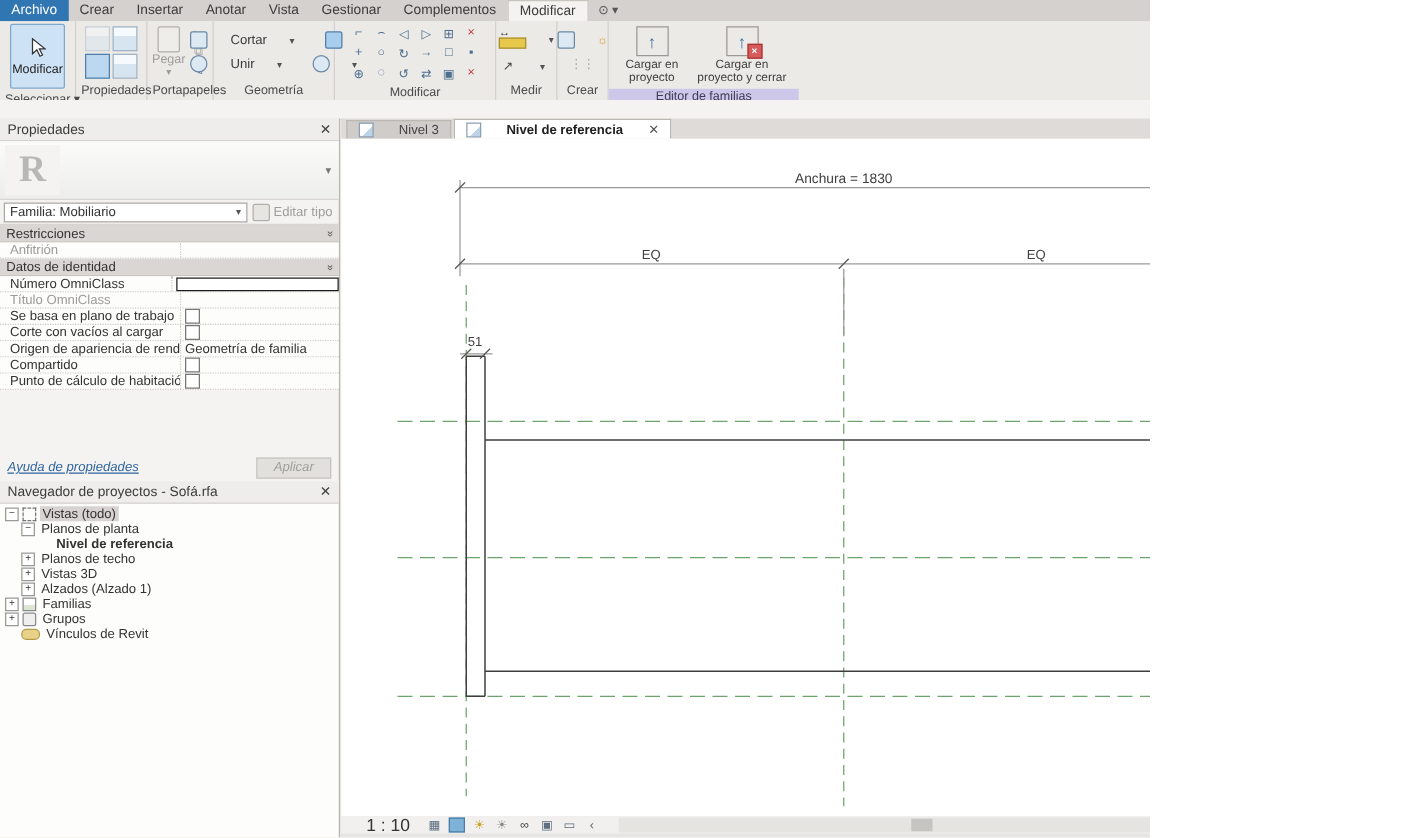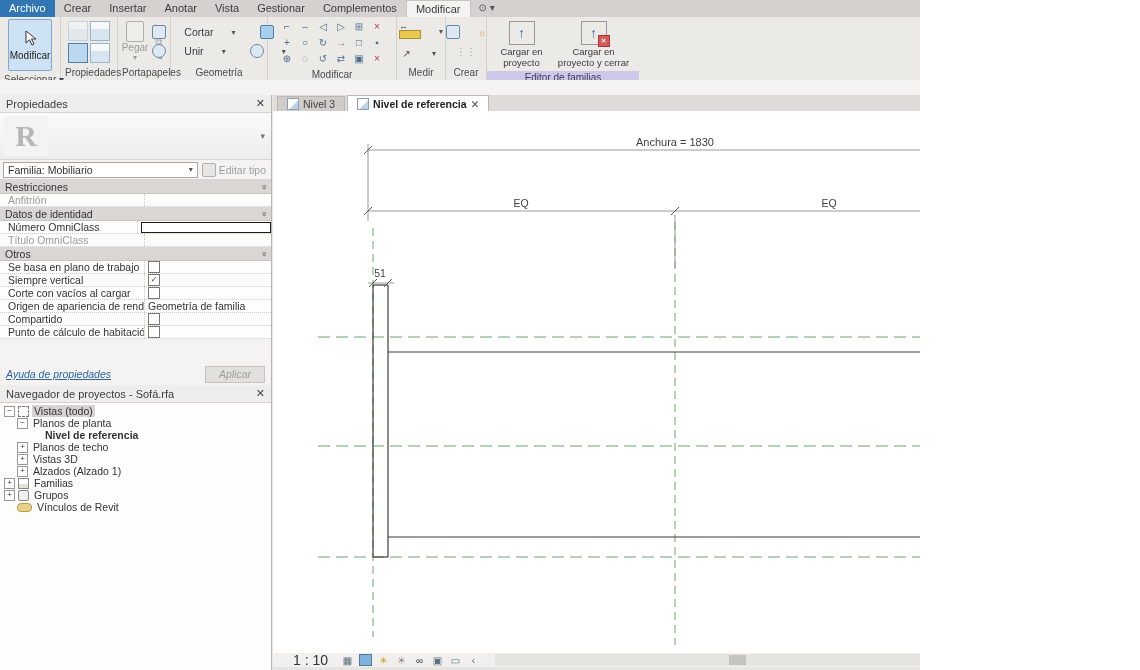--- a/index.html
+++ b/index.html
@@ -89,21 +89,21 @@
   .exp{width:9px;height:9px;border:1px solid #999;background:#fff;font-size:8px;line-height:7px;text-align:center;color:#333;flex:none;}
   .t-icon{width:11px;height:11px;border:1px solid #8a8a8a;background:#fdfdfc;flex:none;box-sizing:border-box;}
   .t-views{border-style:dashed;border-color:#777;}
   .t-sheet{background:linear-gradient(135deg,#fff 65%,#cfe0ef 65%);}
   .t-family{background:linear-gradient(180deg,#fff 55%,#dbe7d2 55%);}
   .t-group{background:#efefef;border-radius:2px;}
   .t-link{width:13px;height:7px;background:#e8d28a;border:1px solid #b89b4a;border-radius:4px;}
 
   
   .vtabs{position:absolute;left:273px;top:95px;right:0;height:16px;background:#dedbd8;display:flex;align-items:stretch;gap:2px;padding-left:4px;}
-  .vtab{display:flex;align-items:center;gap:4px;padding:0 9px;font-size:10.5px;background:#cfccc9;color:#444;border:1px solid #bbb8b4;border-bottom:none;margin-top:1px;}
+  .vtab{display:flex;align-items:center;gap:20px;padding:0 9px;font-size:10.5px;background:#cfccc9;color:#444;border:1px solid #bbb8b4;border-bottom:none;margin-top:1px;}
   .vtab.active{background:#fff;color:#222;font-weight:bold;margin-top:0;}
   .plan-ic{width:10px;height:10px;border:1px solid #8aa0b5;background:linear-gradient(135deg,#fff 60%,#bcd3e8 60%);flex:none;}
   #canvas{position:absolute;left:273px;top:111px;width:867px;height:542px;background:#fff;}
 
   
   .viewbar{position:absolute;left:273px;top:653px;right:0;height:14px;background:#f1f0ee;display:flex;align-items:center;gap:5px;padding-left:20px;}
   .vb-scale{font-size:14px;color:#333;margin-right:8px;}
   .vb-i{width:13px;height:12px;display:flex;align-items:center;justify-content:center;font-size:10px;color:#5d6f80;}
   .vb-box{width:11px;height:10px;background:#7fb2d9;border:1px solid #4d7ba6;}
   .scrolltrack{flex:1;height:12px;background:#e6e4e1;margin-left:10px;position:relative;}
@@ -310,37 +310,25 @@
       <div class="prow">
         <div class="plabel">Número OmniClass</div>
         <div class="pvalue">
             <span class="omniinput"></span>
           </div>
       </div>
       <div class="prow">
         <div class="plabel dim">Título OmniClass</div>
         <div class="pvalue"></div>
       </div>
-      <div class="psection">
-        <span>Otros</span>
-          <span class="chev">«</span>
-      </div>
       <div class="prow">
         <div class="plabel">Se basa en plano de trabajo</div>
         <div class="pvalue">
             <span class="cb">
               <span></span>
-            </span>
-          </div>
-      </div>
-      <div class="prow">
-        <div class="plabel">Siempre vertical</div>
-        <div class="pvalue">
-            <span class="cb">
-              <span>✓</span>
             </span>
           </div>
       </div>
       <div class="prow">
         <div class="plabel">Corte con vacíos al cargar</div>
         <div class="pvalue">
             <span class="cb">
               <span></span>
             </span>
           </div>

